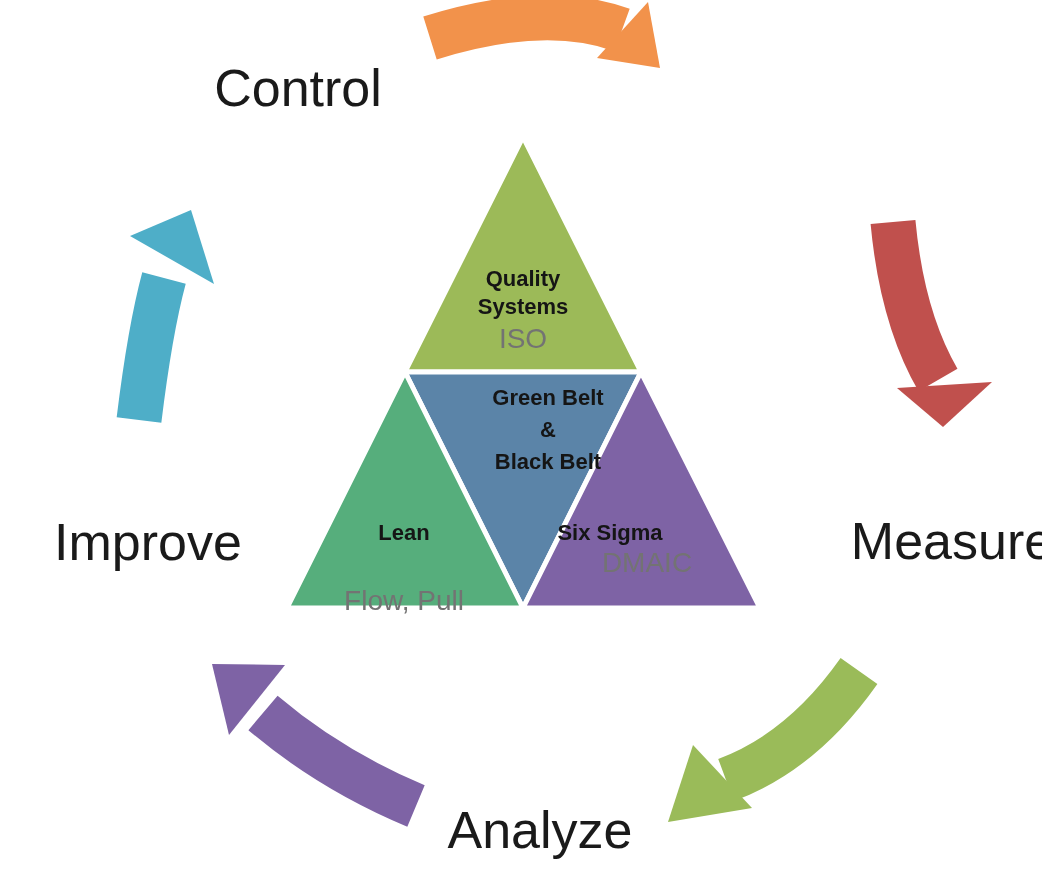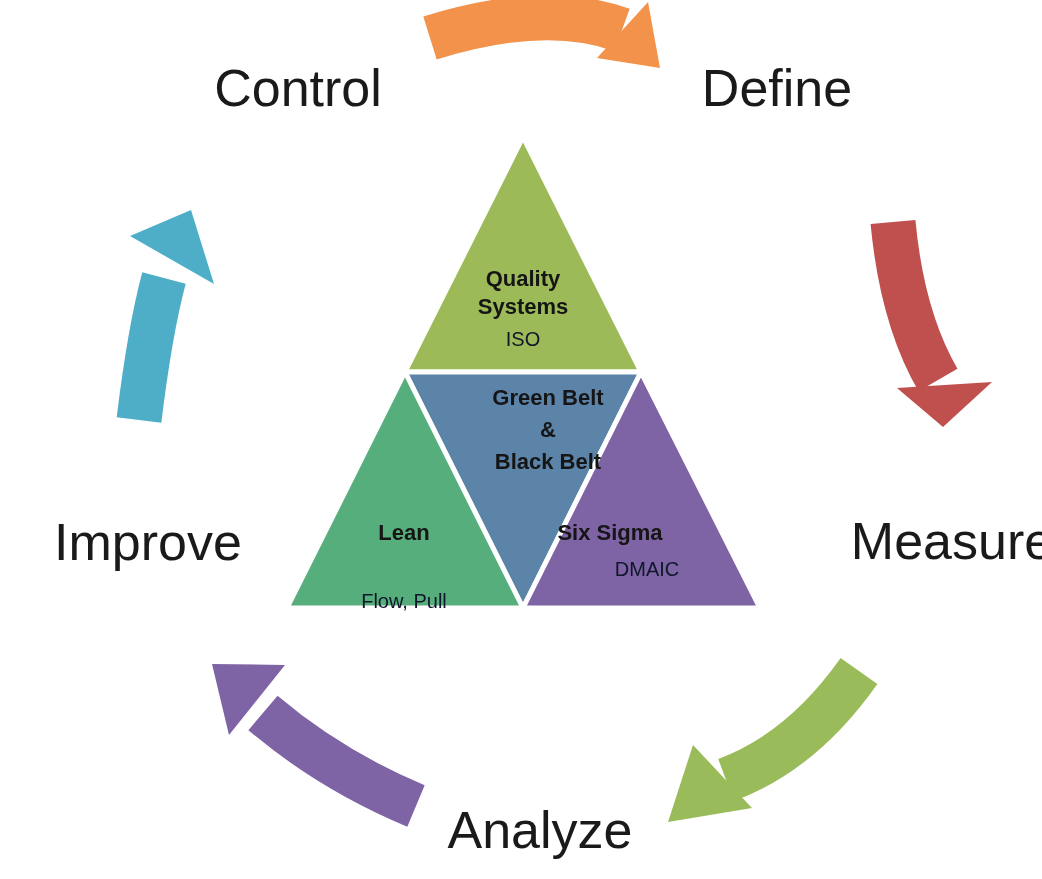--- a/index.html
+++ b/index.html
@@ -11,21 +11,21 @@
     font-family: "Liberation Sans", sans-serif;
     overflow: hidden;
     text-decoration: underline;
   }
   svg { position: absolute; left: 0; top: 0; }
   .band { fill: none; stroke-width: 45; stroke-linecap: butt; }
   .tri { stroke: #ffffff; stroke-width: 5; stroke-linejoin: round; }
   .overlay { position: absolute; transform: translate(-50%, -50%); text-align: center; white-space: nowrap; }
   .cycle-label { font-size: 52px; color: #1a1a1a; letter-spacing: 0px; }
   .tri-title { font-size: 22px; font-weight: bold; color: #151515; line-height: 28px; }
-  .tri-sub { font-size: 20px; color: #0f172a; }
+  .tri-sub { font-size: 28px; color: #737373; }
   .wrap2 { white-space: normal; width: 120px; }
   .center-lines div { font-size: 22px; font-weight: bold; color: #151515; line-height: 32px; }
 </style>
 </head>
 <body>
 
 <div class="canvas">
 
   <svg width="1042" height="879" viewBox="0 0 1042 879">
 
@@ -56,33 +56,32 @@
 
     <g>
       <polygon class="tri" points="523,137 405,372 641,372" fill="#9CBA58"></polygon>
       <polygon class="tri" points="405,372 641,372 523,608" fill="#5B84A8"></polygon>
       <polygon class="tri" points="405,372 287,608 523,608" fill="#56AE7C"></polygon>
       <polygon class="tri" points="641,372 523,608 760,608" fill="#7E63A5"></polygon>
     </g>
   </svg>
 
   <div class="overlay cycle-label" style="left:298px; top:88px;">Control</div>
-  <div class="overlay cycle-label" style="left:777px; top:88px;">Define</div>
   <div class="overlay cycle-label" style="left:922px; top:541px;margin-left:30px;">Measure</div>
   <div class="overlay cycle-label" style="left:148px; top:542px;">Improve</div>
   <div class="overlay cycle-label" style="left:540px; top:830px;">Analyze</div>
 
   <div class="overlay tri-title wrap2" style="left:523px; top:293px;">Quality Systems</div>
   <div class="overlay tri-sub" style="left:523px; top:339px;">ISO</div>
 
   <div class="overlay center-lines" style="left:523px; top:430px;margin-left:25px;">
     <div>Green Belt</div>
     <div>&amp;</div>
     <div>Black Belt</div>
   </div>
 
   <div class="overlay tri-title" style="left:404px; top:533px;">Lean</div>
   <div class="overlay tri-sub" style="left:404px; top:563px;margin-top:38px;">Flow, Pull</div>
 
   <div class="overlay tri-title" style="left:610px; top:533px;text-align:center;">Six Sigma</div>
-  <div class="overlay tri-sub" style="left:647px; top:563px;margin-top:6px;">DMAIC</div>
+  <div class="overlay tri-sub" style="left:647px; top:563px;">DMAIC</div>
 
 </div>
 
 </body></html>

